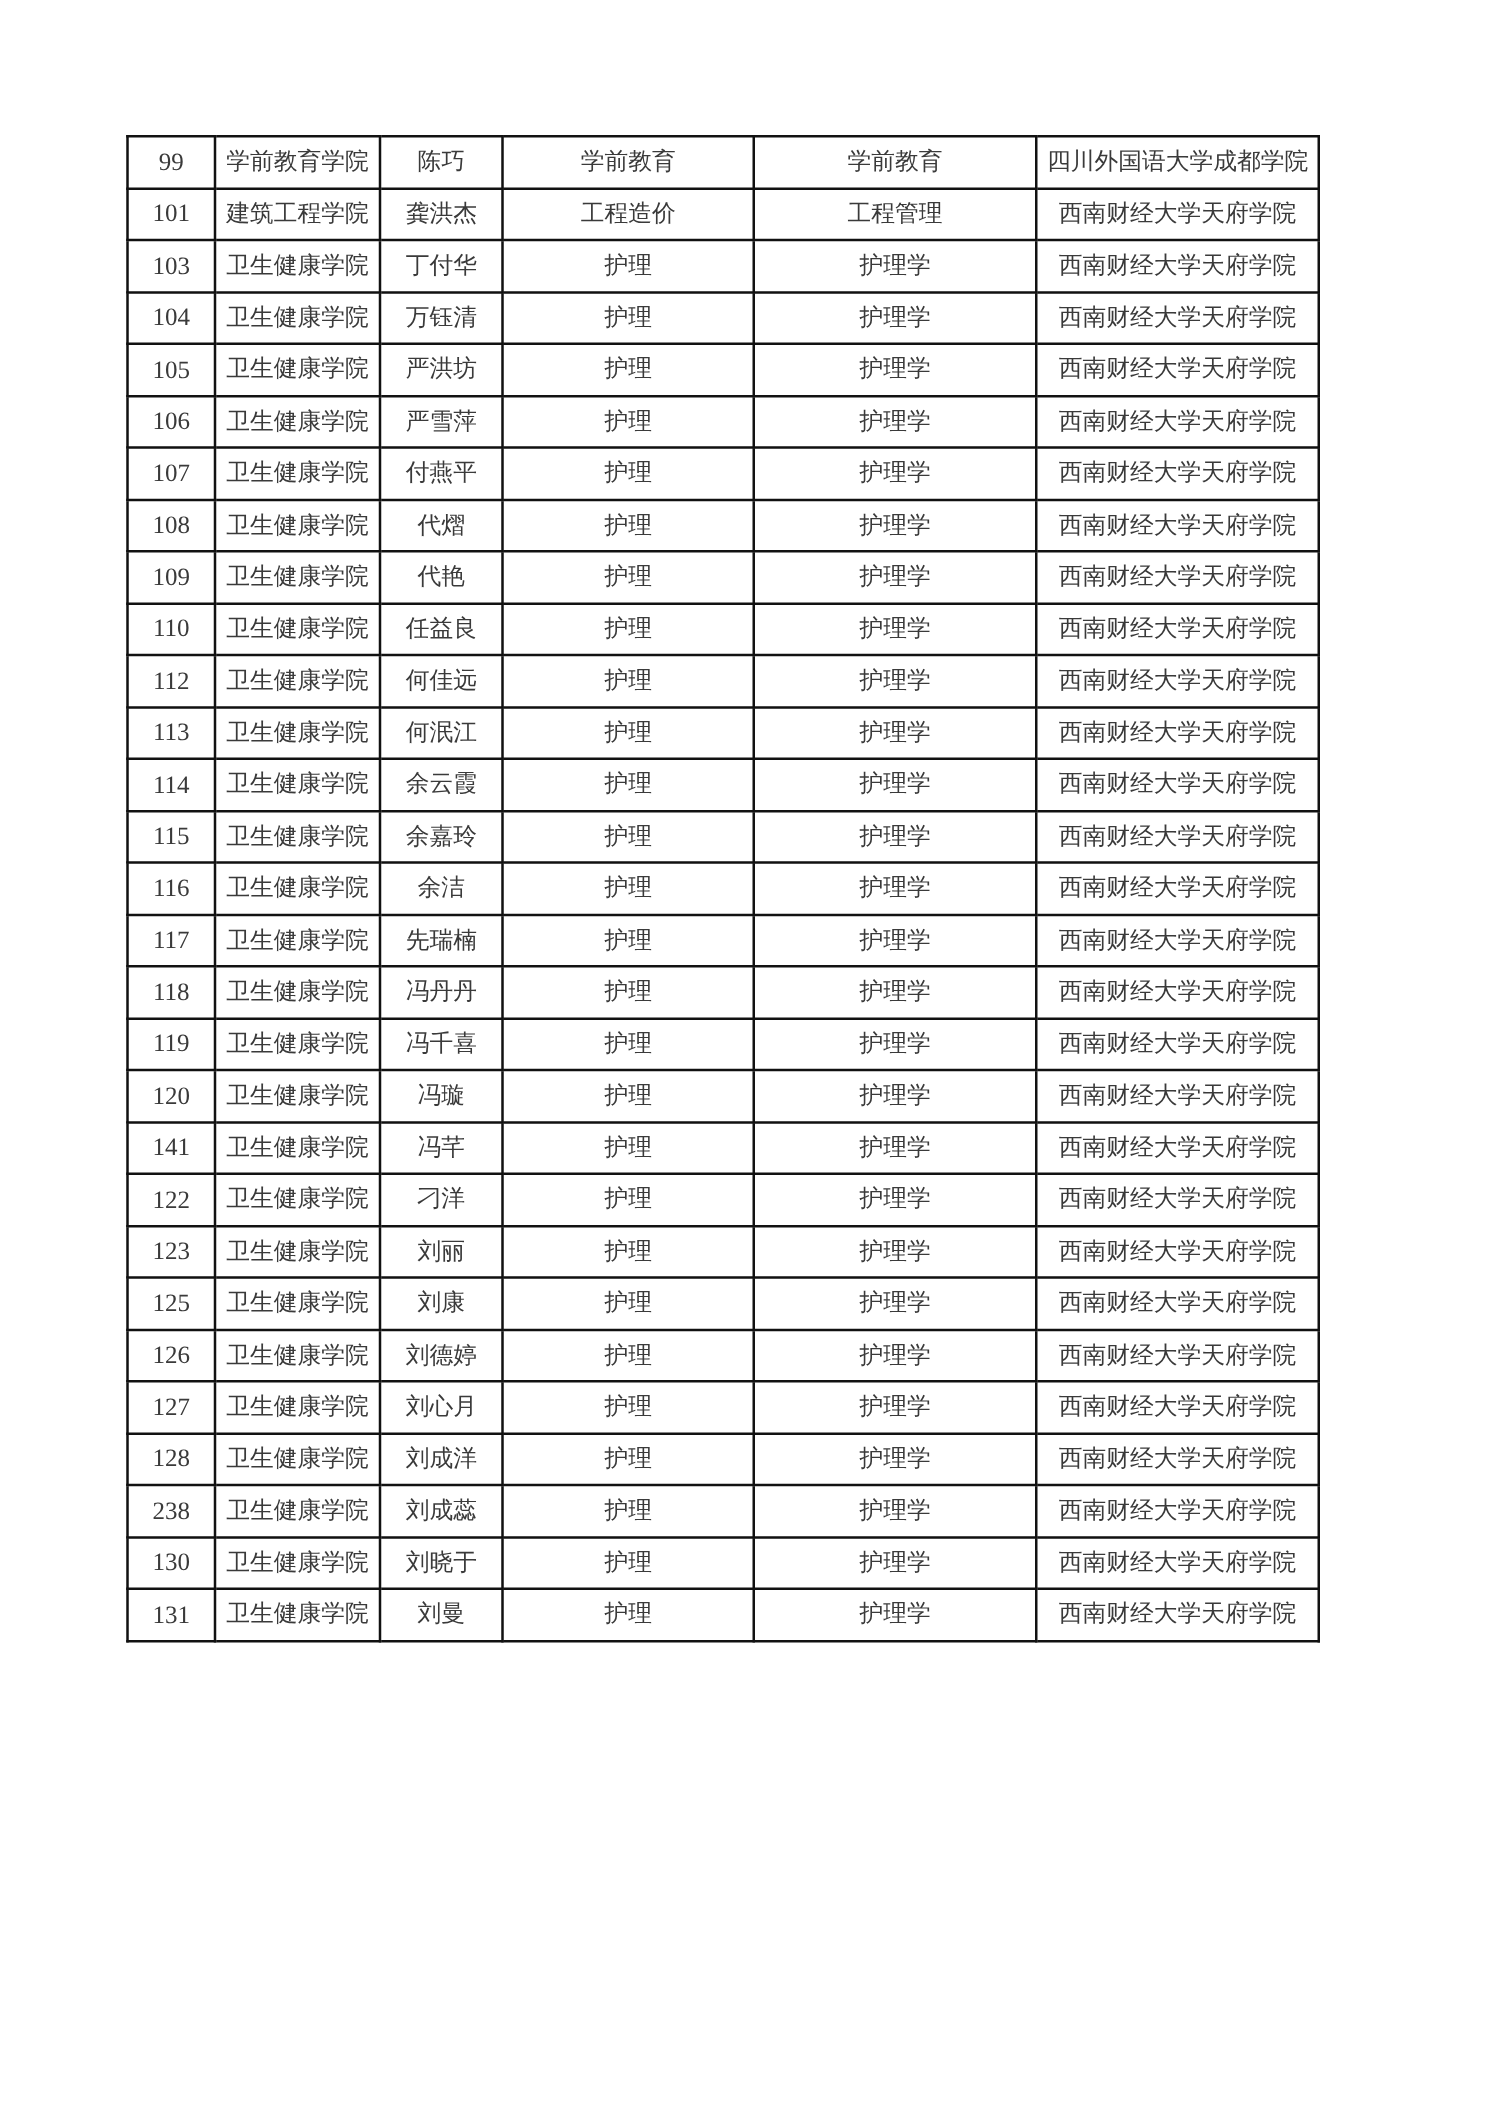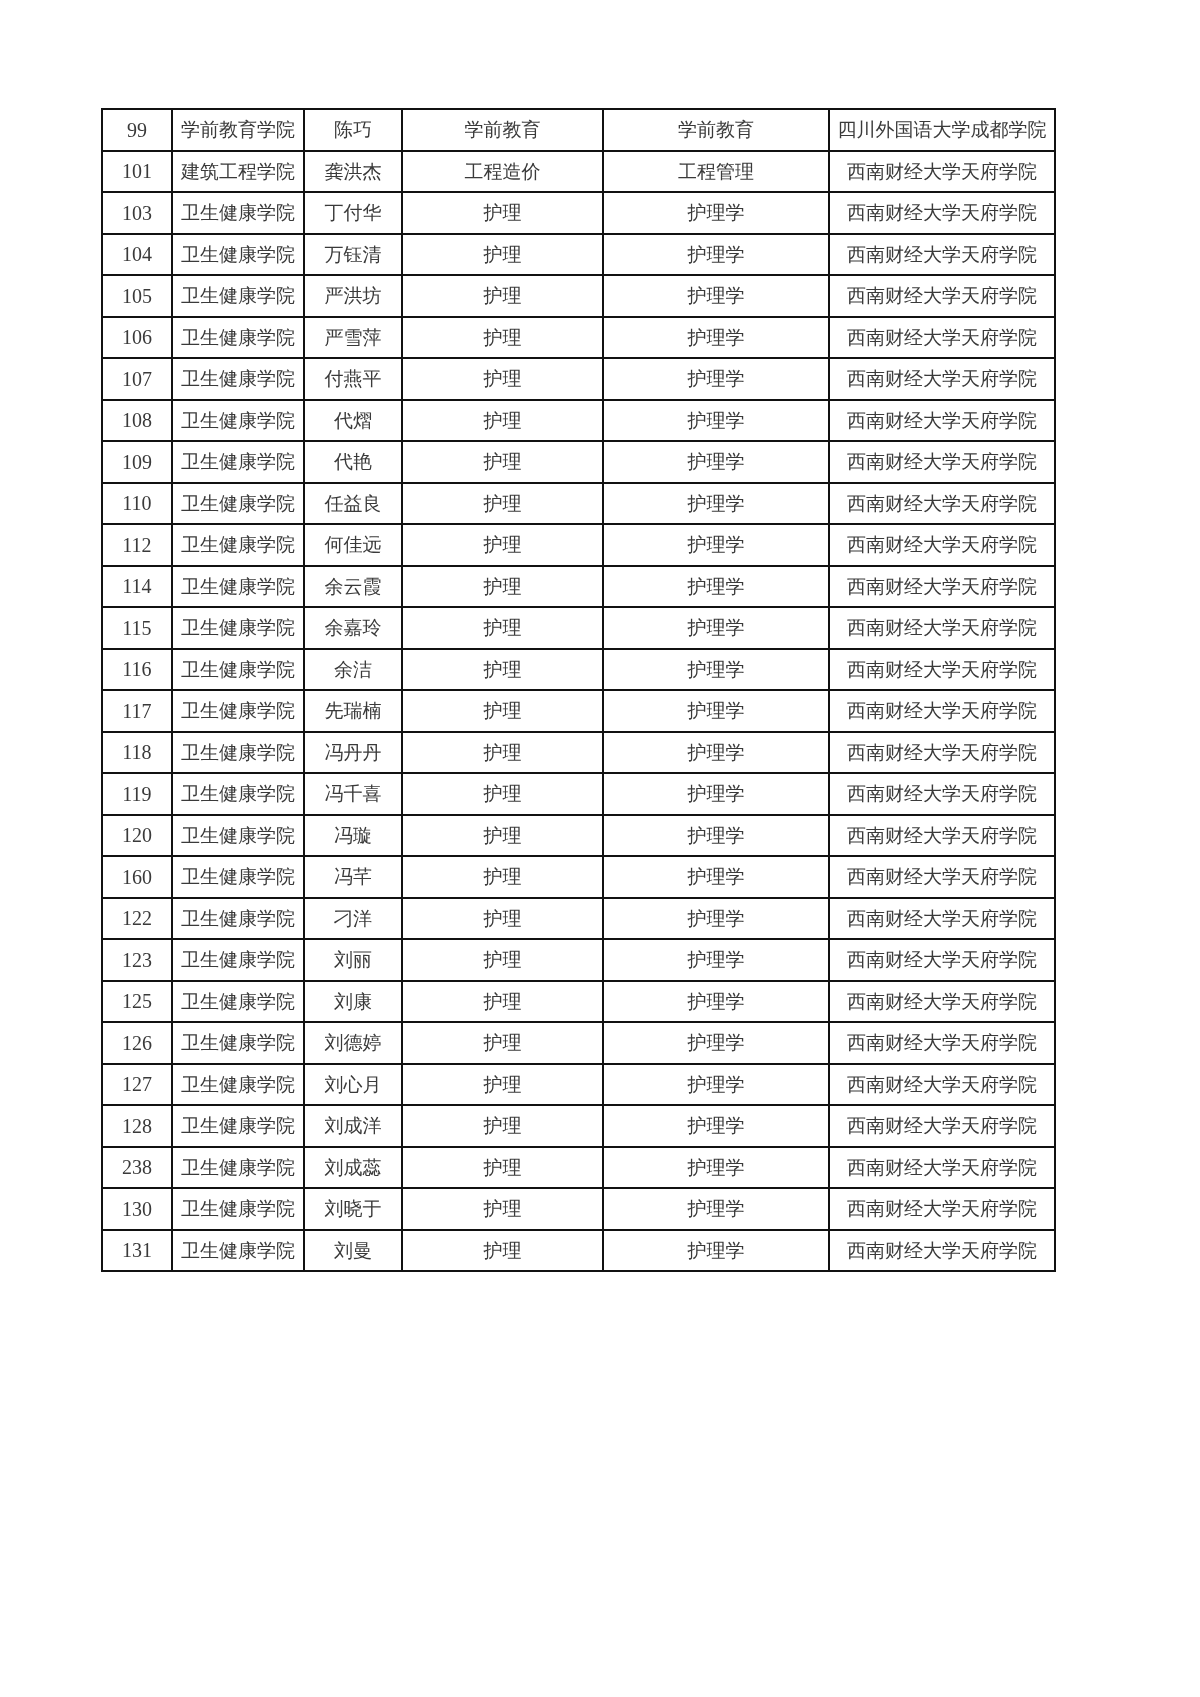--- a/index.html
+++ b/index.html
@@ -152,20 +152,28 @@
       </tr>
         <tr style="">
         <td class="num">112</td>
         <td>卫生健康学院</td>
         <td>何佳远</td>
         <td>护理</td>
         <td>护理学</td>
         <td>西南财经大学天府学院</td>
       </tr>
         <tr style="">
+        <td class="num">113</td>
+        <td>卫生健康学院</td>
+        <td>何泯江</td>
+        <td>护理</td>
+        <td>护理学</td>
+        <td>西南财经大学天府学院</td>
+      </tr>
+        <tr style="">
         <td class="num">114</td>
         <td>卫生健康学院</td>
         <td>余云霞</td>
         <td>护理</td>
         <td>护理学</td>
         <td>西南财经大学天府学院</td>
       </tr>
         <tr style="">
         <td class="num">115</td>
         <td>卫生健康学院</td>
@@ -208,21 +216,21 @@
       </tr>
         <tr style="">
         <td class="num">120</td>
         <td>卫生健康学院</td>
         <td>冯璇</td>
         <td>护理</td>
         <td>护理学</td>
         <td>西南财经大学天府学院</td>
       </tr>
         <tr style="">
-        <td class="num">160</td>
+        <td class="num">141</td>
         <td>卫生健康学院</td>
         <td>冯芊</td>
         <td>护理</td>
         <td>护理学</td>
         <td>西南财经大学天府学院</td>
       </tr>
         <tr style="">
         <td class="num">122</td>
         <td>卫生健康学院</td>
         <td>刁洋</td>

